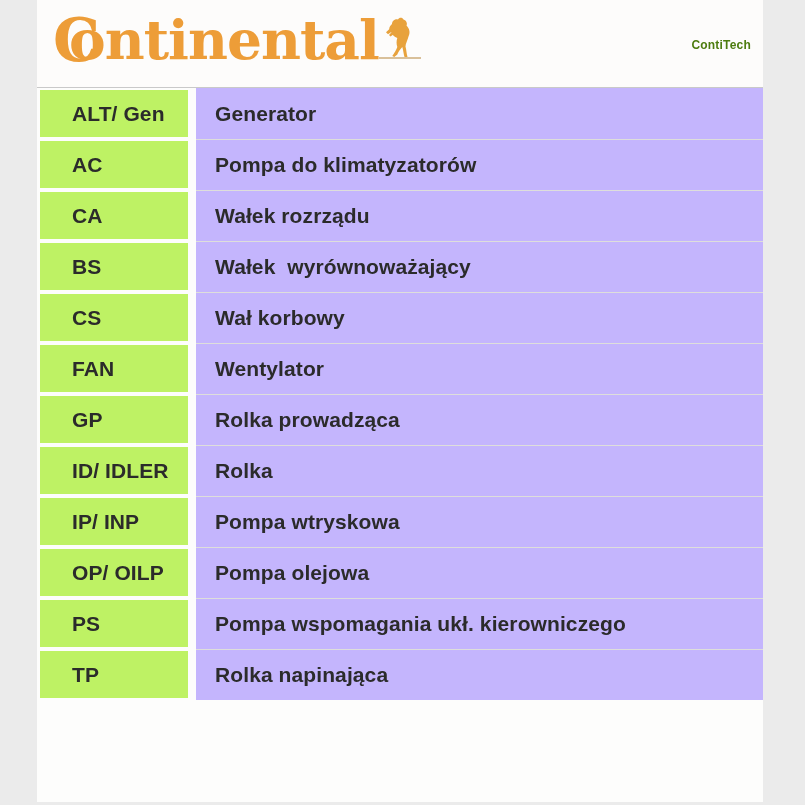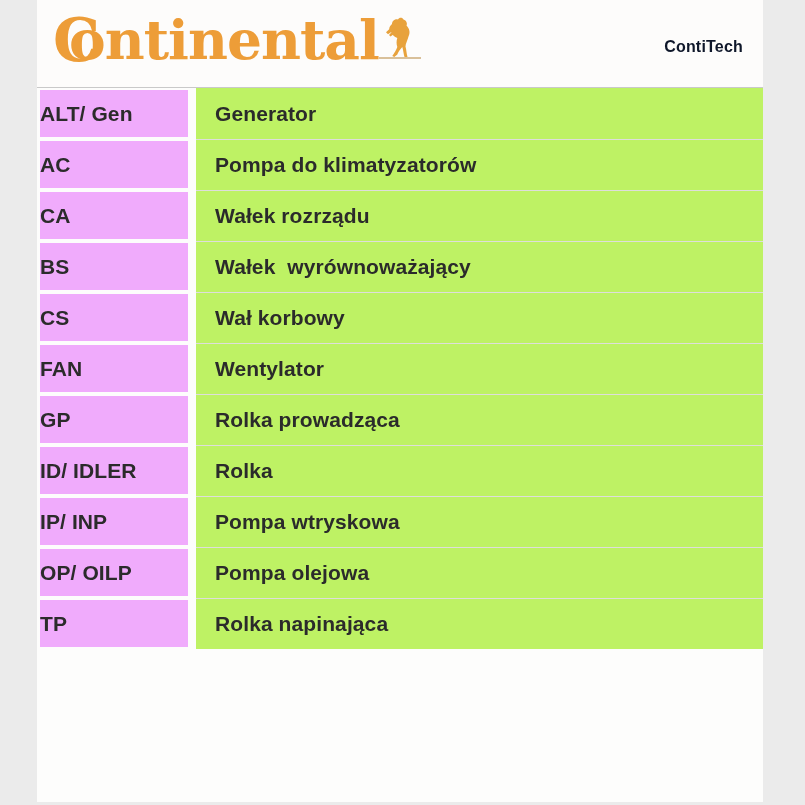--- a/index.html
+++ b/index.html
@@ -67,53 +67,53 @@
   .horse-line {
     position: absolute;
     left: -4px;
     bottom: 7px;
     width: 42px;
     height: 2px;
     background: #d9c09a;
   }
   .contitech {
     position: absolute;
-    right: 20px;
+    right: 12px;
     top: 38px;
-    font-size: 16px;
+    font-size: 12px;
     font-weight: bold;
-    color: #0f172a;
+    color: #4d7c0f;
     letter-spacing: 0.2px;
   }
   
   .glossary {
     position: absolute;
     top: 88px;
     left: 3px;
     right: 0;
     bottom: 0;
   }
   .row {
     display: flex;
     height: 51px;
     align-items: stretch;
   }
   .code {
     width: 148px;
     flex: 0 0 148px;
-    background: #f0abfc;
+    background: #bef264;
     margin: 2px 8px 2px 0;
     display: flex;
     align-items: center;
-    padding-left: 0;
+    padding-left: 32px;
     box-sizing: border-box;
   }
   .desc {
     flex: 1 1 auto;
-    background: #bef264;
+    background: #c4b5fd;
     display: flex;
     align-items: center;
     padding-left: 19px;
     box-sizing: border-box;
   }
   .row + .row .desc {
     border-top: 1px solid #dededb;
   }
   .code span, .desc span {
     font-size: 21px;
@@ -229,20 +229,28 @@
 
     <div class="row">
       <div class="code">
           <span>OP/ OILP</span>
         </div>
       <div class="desc">
           <span>Pompa olejowa</span>
         </div>
     </div>
 
+    <div class="row">
+      <div class="code">
+          <span>PS</span>
+        </div>
+      <div class="desc">
+          <span>Pompa wspomagania ukł. kierowniczego</span>
+        </div>
+    </div>
 
     <div class="row">
       <div class="code">
           <span>TP</span>
         </div>
       <div class="desc">
           <span>Rolka napinająca</span>
         </div>
     </div>
 

